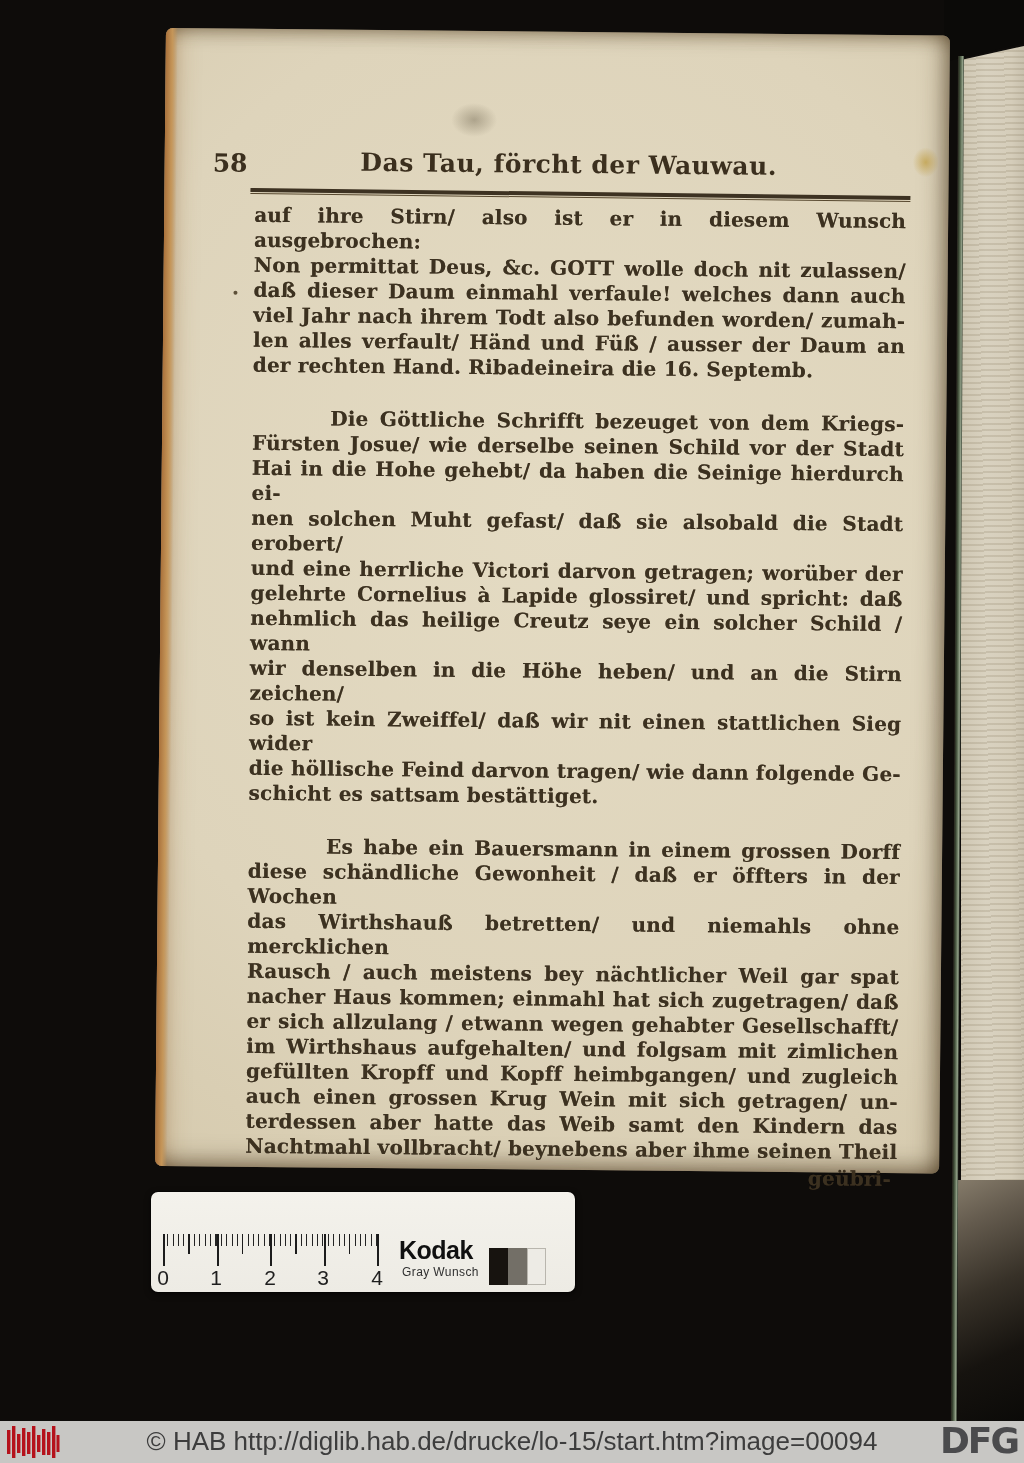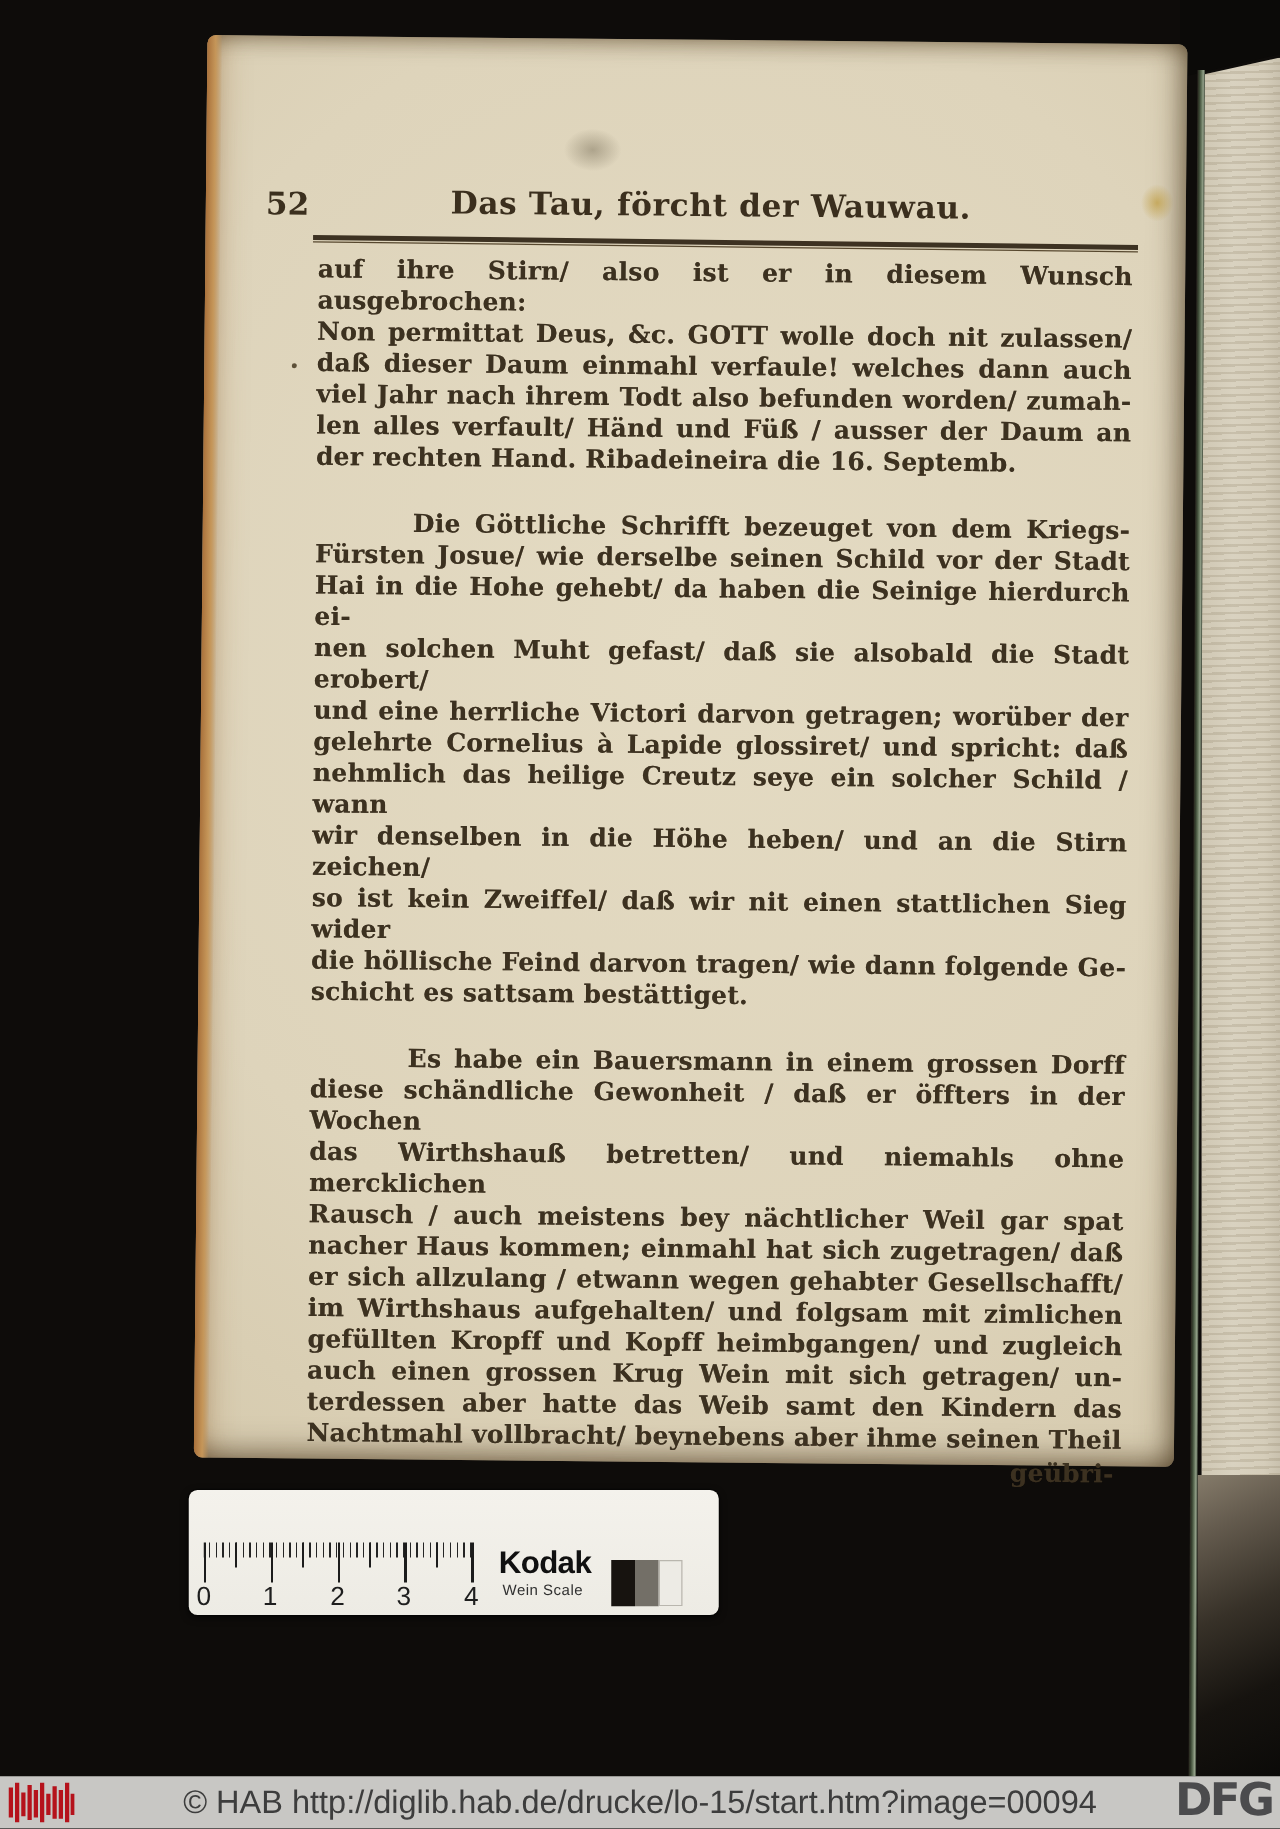--- a/index.html
+++ b/index.html
@@ -98,21 +98,21 @@
   <div class="tr-black"></div>
   <div class="br-shadow"></div>
   <div class="glass-edge"></div>
 
   <div class="page">
     <div class="smudge1"></div>
     <div class="smudge2"></div>
     <div class="margin-dot"></div>
 
     <div class="header">
-      <span class="pagenum">52</span>
+      <span class="pagenum">58</span>
       <span class="rtitle">Das Tau, förcht der Wauwau.</span>
     </div>
     <div class="hrule"></div>
 
     <div class="textblock">
       <div class="para">
         <div class="line">auf ihre Stirn/ also ist er in diesem Wunsch ausgebrochen:</div>
         <div class="line">Non permittat Deus, &amp;c. GOTT wolle doch nit zulassen/</div>
         <div class="line">daß dieser Daum einmahl verfaule! welches dann auch</div>
         <div class="line">viel Jahr nach ihrem Todt also befunden worden/ zumah-</div>
@@ -153,21 +153,21 @@
     <div class="ruler">
       <div class="ticks"></div>
       <span class="num n0">0</span>
       <span class="num n1">1</span>
       <span class="num n2">2</span>
       <span class="num n3">3</span>
       <span class="num n4">4</span>
     </div>
     <div class="kodak">
       <div class="kodak-name">Kodak</div>
-      <div class="kodak-sub">Wein Scale</div>
+      <div class="kodak-sub">Gray Wunsch</div>
     </div>
     <div class="patches">
       <div class="patch p-black"></div>
       <div class="patch p-mid"></div>
       <div class="patch p-white"></div>
     </div>
   </div>
 
   <div class="footer">
     <svg class="hab-logo" width="54" height="32" viewBox="0 0 54 32">

